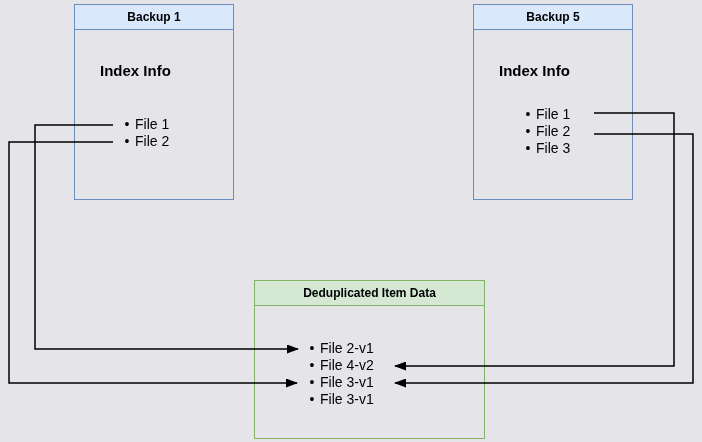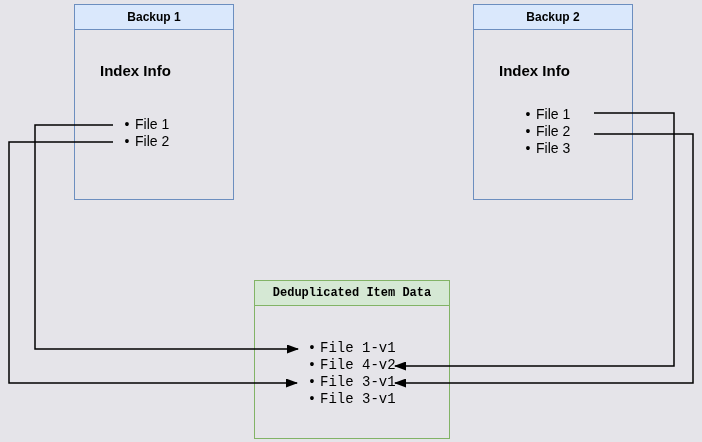--- a/index.html
+++ b/index.html
@@ -27,21 +27,21 @@
     font-size: 12px;
     border-bottom: 1.5px solid;
   }
   .blue { border-color: var(--blue-border, #6c8ebf); }
   .blue .box-title { background: var(--blue-fill, #dae8fc); border-color: var(--blue-border, #6c8ebf); }
   .green { border-color: var(--green-border, #82b366); }
   .green .box-title { background: var(--green-fill, #d5e8d4); border-color: var(--green-border, #82b366); }
 
   #backup1-box { left: 74px; top: 4px; width: 160px; height: 196px; }
   #backup2-box { left: 473px; top: 4px; width: 160px; height: 196px; }
-  #dedup-box   { left: 254px; top: 280px; width: 196px; height: 159px; font-family: Liberation Mono, monospace; }
+  #dedup-box   { left: 254px; top: 280px; width: 231px; height: 159px; }
 
   .subtitle {
     position: absolute;
     left: 25px;
     top: 57px;
     font-size: 15px;
     font-weight: bold;
   }
   .items {
     position: absolute;
@@ -74,21 +74,21 @@
         <span>File 1</span>
       </div>
       <div class="item">
         <span class="dot">•</span>
         <span>File 2</span>
       </div>
     </div>
   </div>
 
   <div class="box blue" id="backup2-box">
-    <div class="box-title">Backup 2</div>
+    <div class="box-title">Backup 5</div>
     <div class="subtitle">Index Info</div>
     <div class="items" id="backup2-items">
       <div class="item">
         <span class="dot">•</span>
         <span>File 1</span>
       </div>
       <div class="item">
         <span class="dot">•</span>
         <span>File 2</span>
       </div>
@@ -97,21 +97,21 @@
         <span>File 3</span>
       </div>
     </div>
   </div>
 
   <div class="box green" id="dedup-box">
     <div class="box-title">Deduplicated Item Data</div>
     <div class="items" id="dedup-items">
       <div class="item">
         <span class="dot">•</span>
-        <span>File 1-v1</span>
+        <span>File 2-v1</span>
       </div>
       <div class="item">
         <span class="dot">•</span>
         <span>File 4-v2</span>
       </div>
       <div class="item">
         <span class="dot">•</span>
         <span>File 3-v1</span>
       </div>
       <div class="item">

